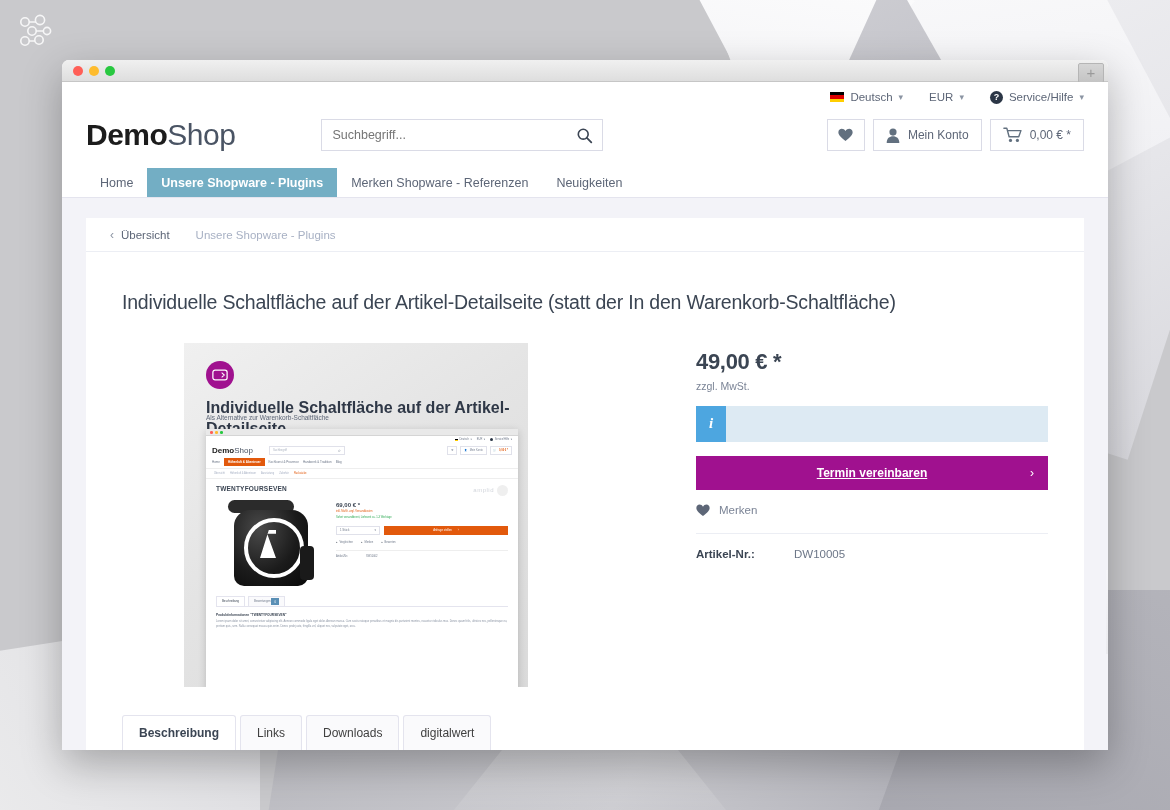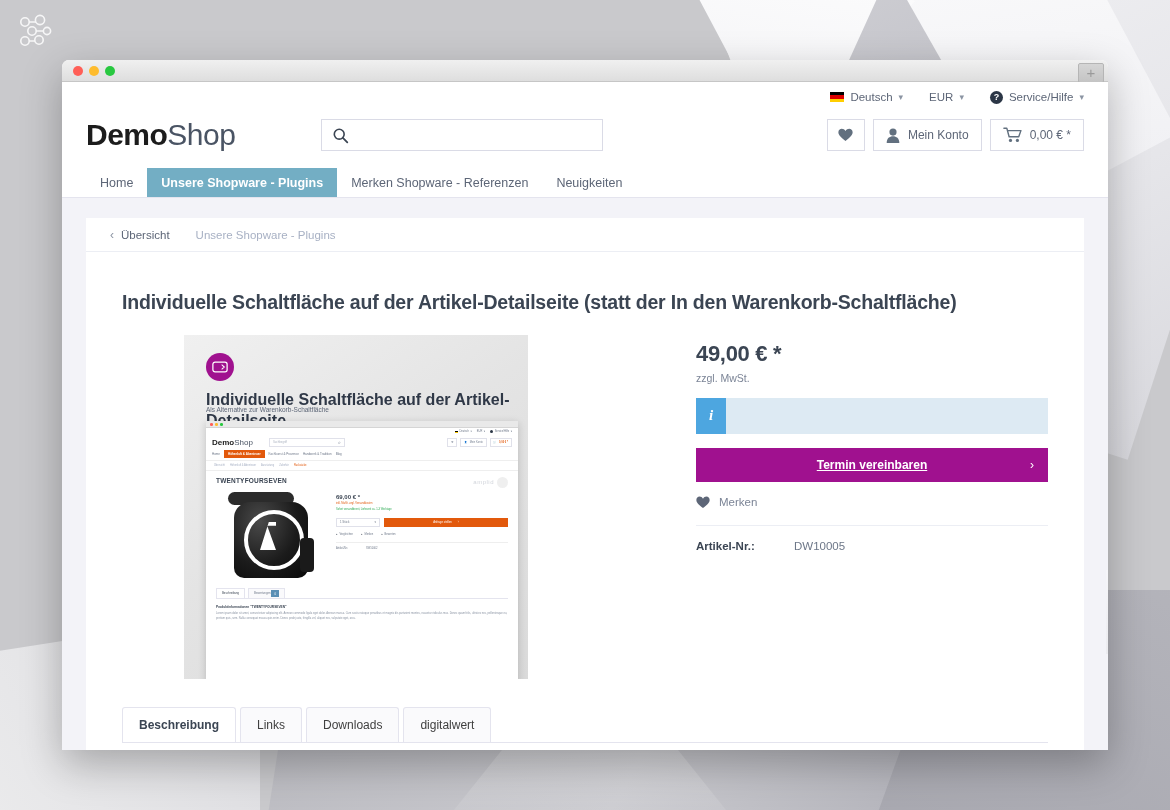--- a/index.html
+++ b/index.html
@@ -170,22 +170,22 @@
     padding:0 24px; border-bottom:1px solid #eceef4;
     font-size:11.5px;
   }
   #breadcrumb .back { color:#5d6677; display:flex; align-items:center; gap:7px; }
   #breadcrumb .back .c { font-size:12px; color:#8b94a3; }
   #breadcrumb .crumb { color:#a8b1c4; }
 
   #product { display:flex; padding: 38px 36px 0 36px; flex-wrap:wrap; }
   #product-title {
     width:100%;
-    font-size:19.5px; font-weight:bold; color:#3b4553;
-    line-height:1.28; margin-bottom: 20px;
+    font-size:19.5px; font-weight:normal; color:#3b4553;
+    line-height:1.28; margin-bottom: 28px;
     letter-spacing:-0.2px;
   }
 
   
   #product-media { width: 468px; padding-left: 62px; }
   #product-image {
     width: 344px; height: 344px;
     background: linear-gradient(145deg,#f0f0f0 0%,#e4e4e4 45%,#dadada 100%);
     position: relative; overflow: hidden;
   }
@@ -378,20 +378,21 @@
             <span class="chev">▾</span>
           </div>
         </div>
 
         <div id="header-main">
           <div id="logo">
             <span class="b">Demo</span><span class="l">Shop</span>
           </div>
 
           <div id="search-wrap">
+            <input id="search-input" type="text" placeholder="Suchbegriff..." style="">
             <button id="search-btn">
               <svg width="17" height="17" viewBox="0 0 20 20">
                 <circle cx="8.5" cy="8.5" r="5.8" fill="none" stroke="#3b4553" stroke-width="1.9"></circle>
                 <line x1="12.8" y1="12.8" x2="18" y2="18" stroke="#3b4553" stroke-width="2.1" stroke-linecap="round"></line>
               </svg>
             </button>
           </div>
 
           <div id="header-actions">
             <div class="hbtn icon-only">

